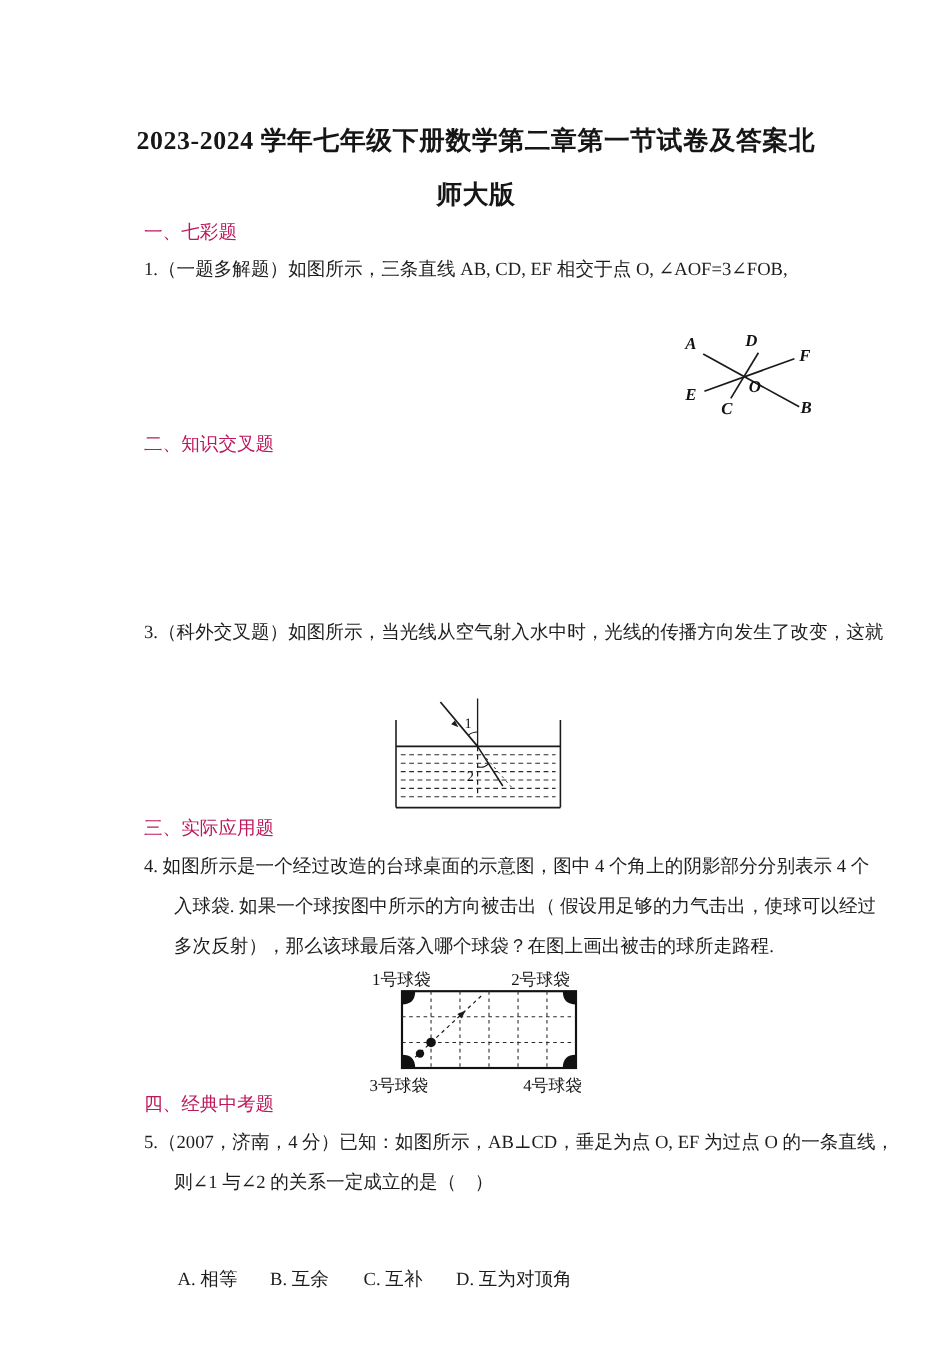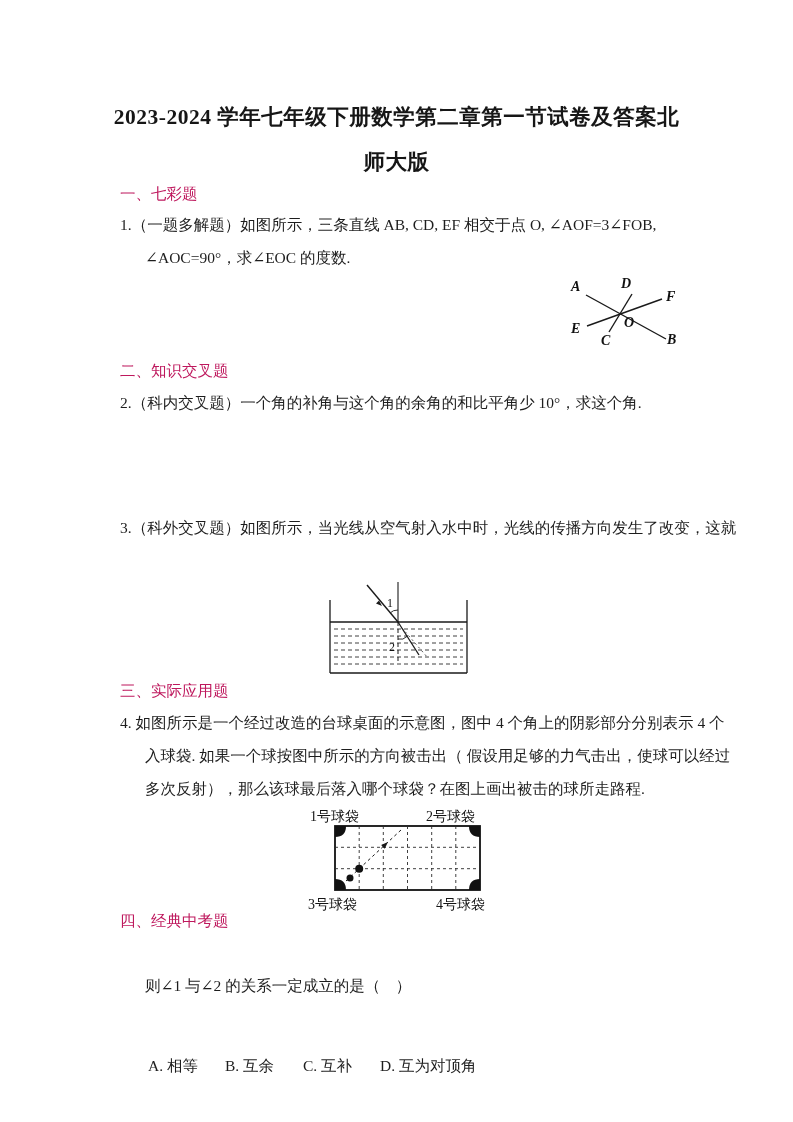--- a/index.html
+++ b/index.html
@@ -36,21 +36,20 @@
 </style>
 </head>
 <body>
 
 <div class="page">
 
   <div class="doc-title">2023-2024 学年七年级下册数学第二章第一节试卷及答案北师大版</div>
 
   <div class="heading" style="top:184px">一、七彩题</div>
   <div class="line" style="top:215px">1.（一题多解题）如图所示，三条直线 AB, CD, EF 相交于点 O, ∠AOF=3∠FOB,</div>
-  <div class="line indent" style="top:248px">∠AOC=90°，求∠EOC 的度数.</div>
 
   <div class="fig" style="top:274px;left:562px;width:140px;height:80px">
     <svg width="140" height="80" viewBox="0 0 140 80">
       <g stroke="#1a1a1a" stroke-width="1.4">
         <line x1="24" y1="21" x2="104" y2="65"></line>
         <line x1="70" y1="20" x2="47" y2="58"></line>
         <line x1="25" y1="52" x2="100" y2="25"></line>
       </g>
       <g class="svg-label" font-size="14" font-style="italic" font-weight="bold" fill="#111">
         <text x="9" y="17">A</text>
@@ -58,21 +57,20 @@
         <text x="104" y="27">F</text>
         <text x="9" y="59">E</text>
         <text x="62" y="53">O</text>
         <text x="39" y="71">C</text>
         <text x="105" y="70">B</text>
       </g>
     </svg>
   </div>
 
   <div class="heading" style="top:361px">二、知识交叉题</div>
-  <div class="line" style="top:393px">2.（科内交叉题）一个角的补角与这个角的余角的和比平角少 10°，求这个角.</div>
 
   <div class="line" style="top:518px">3.（科外交叉题）如图所示，当光线从空气射入水中时，光线的传播方向发生了改变，这就</div>
 
   <div class="fig" style="top:577px;left:320px;width:165px;height:100px">
     <svg width="165" height="100" viewBox="0 0 165 100">
 
       <g stroke="#1a1a1a" stroke-width="1.3" fill="none">
         <line x1="10" y1="23" x2="10" y2="96"></line>
         <line x1="147" y1="23" x2="147" y2="96"></line>
         <line x1="10" y1="96" x2="147" y2="96"></line>
@@ -138,20 +136,21 @@
       </g>
 
       <line x1="48" y1="76" x2="103" y2="25" stroke="#1a1a1a" stroke-width="1" stroke-dasharray="3,3"></line>
       <polygon points="90,37 86.7,43.7 83.1,39.9" fill="#1a1a1a"></polygon>
       <circle cx="61.2" cy="63.7" r="4" fill="#111"></circle>
       <circle cx="52" cy="73" r="3.5" fill="#111"></circle>
     </svg>
   </div>
 
   <div class="heading" style="top:911px">四、经典中考题</div>
+  <div class="line" style="top:943px">5.（2007，济南，4 分）已知：如图所示，AB⊥CD，垂足为点 O, EF 为过点 O 的一条直线，</div>
   <div class="line indent" style="top:976px">则∠1 与∠2 的关系一定成立的是（　）</div>
 
   <div class="options">
     <span style="left:148px">A. 相等</span>
     <span style="left:225px">B. 互余</span>
     <span style="left:303px">C. 互补</span>
     <span style="left:380px">D. 互为对顶角</span>
   </div>
 
 </div>

